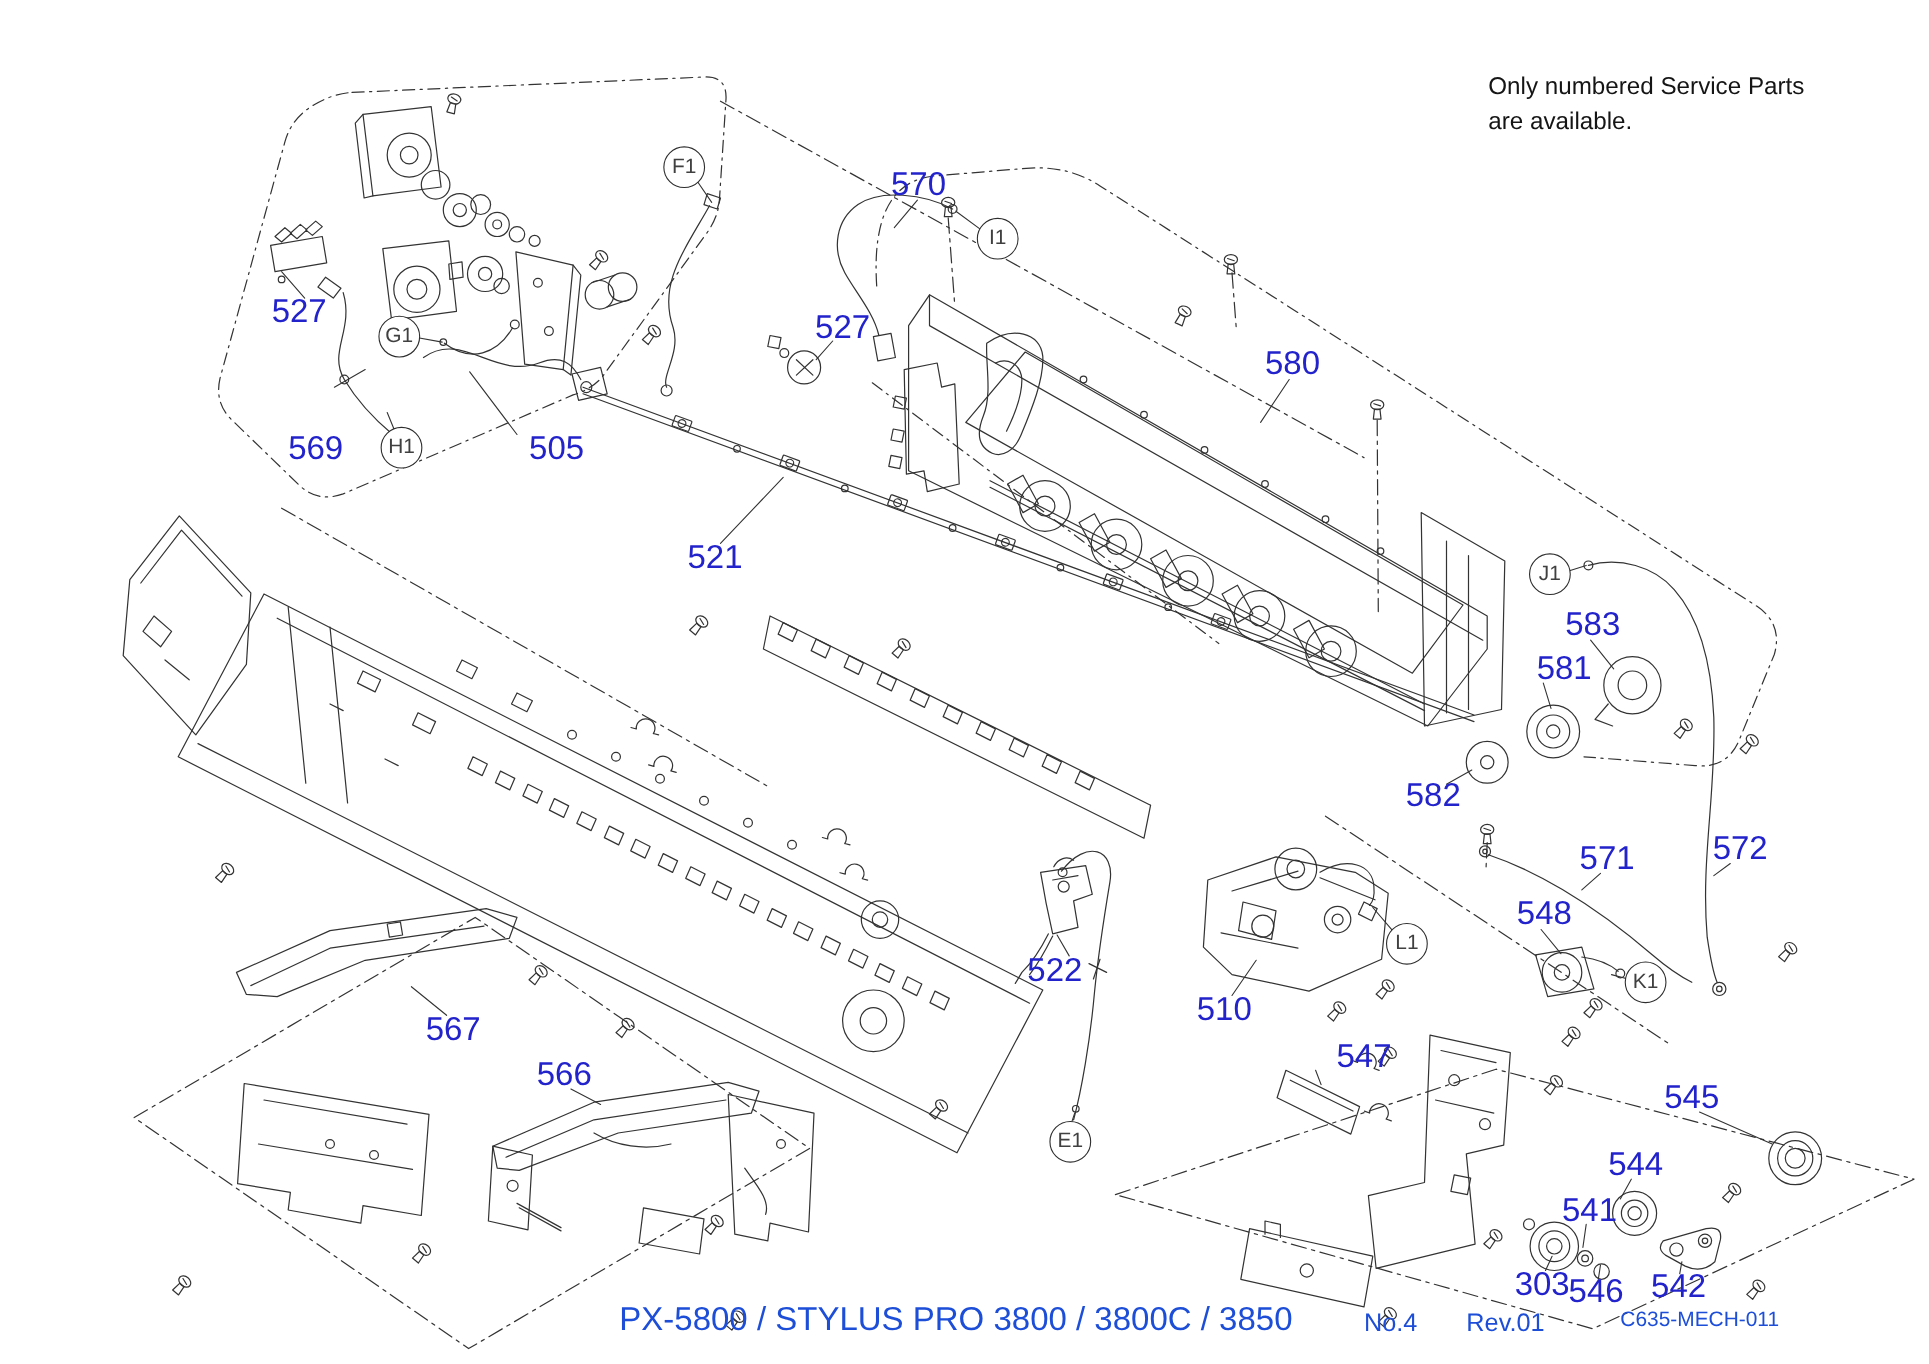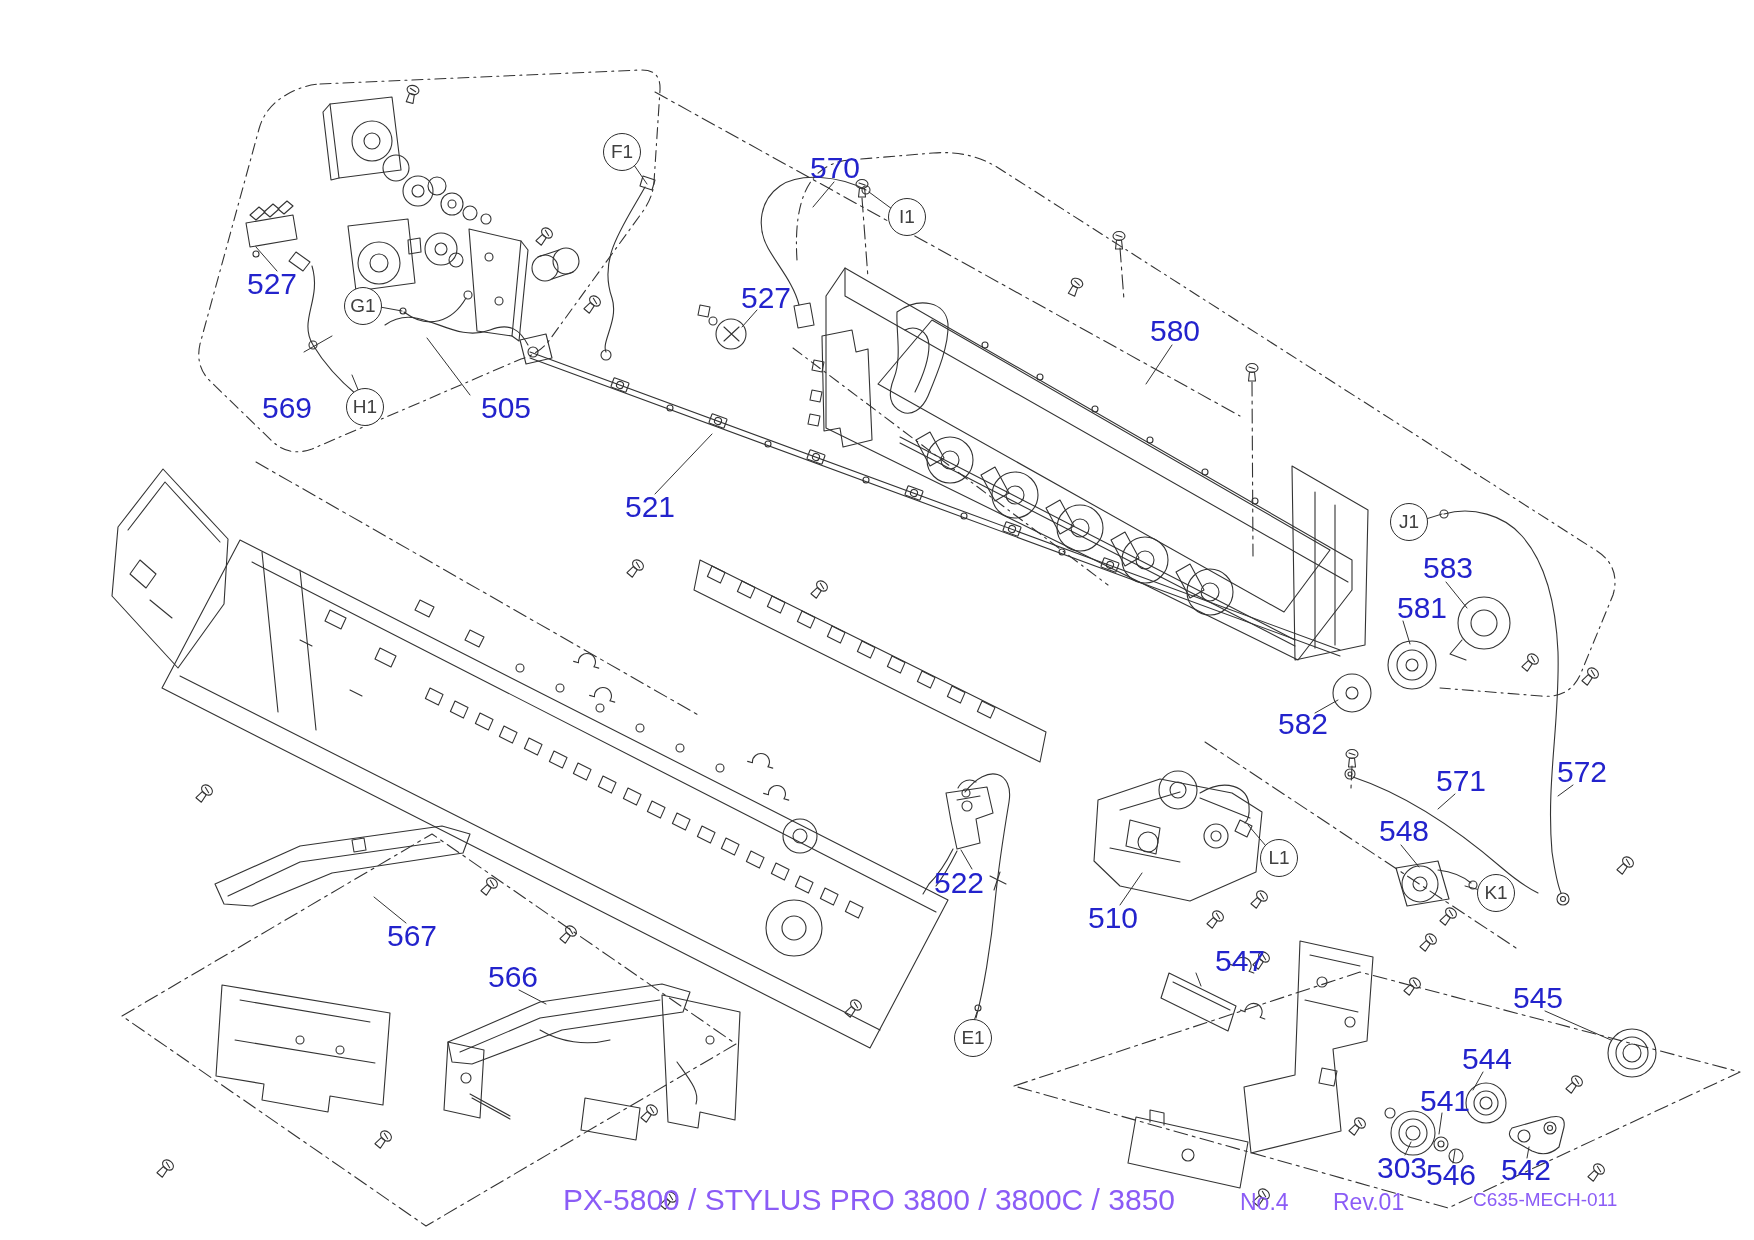--- a/index.html
+++ b/index.html
@@ -6,21 +6,21 @@
   .stage{position:relative;width:1754px;height:1240px;background:#fff;overflow:hidden;
          font-family:"Liberation Sans",sans-serif;}
   .stage svg{position:absolute;left:0;top:0;}
   .part-label{position:absolute;transform:translate(-50%,-50%);
       font-size:30px;line-height:1;color:var(--blue,#2323CC);white-space:nowrap;}
   .callout{position:absolute;transform:translate(-50%,-50%);width:36px;height:36px;
       border:1.7px solid #2e2e2e;border-radius:50%;background:#fff;
       display:flex;align-items:center;justify-content:center;
       font-size:19px;color:#404040;}
   .note{position:absolute;left:1353px;top:62px;font-size:22px;line-height:1.45;color:#151515;}
-  .footer-item{position:absolute;color:#8b5cf6;white-space:nowrap;}
+  .footer-item{position:absolute;color:#1d4ed8;white-space:nowrap;}
   #f-title{left:563px;top:1183px;font-size:30px;}
   #f-no{left:1240px;top:1189px;font-size:23px;}
   #f-rev{left:1333px;top:1189px;font-size:23px;}
   #f-doc{left:1473px;top:1189px;font-size:19px;}
 </style>
 </head>
 <body>
 
 <div class="stage">
 
@@ -423,20 +423,22 @@
           <path d="M 892,209 L 869,192"></path>
       <path d="M 1426,519 L 1442,514"></path>
           <path d="M 1480,890 L 1465,886"></path>
       <path d="M 1266,846 L 1248,825"></path>
           <path d="M 974,1021 L 977,1012"></path>
     </g>
   </g>
 </svg>
 
 <div class="note">
+  <div>Only numbered Service Parts</div>
+  <div>are available.</div>
 </div>
 
 <div class="footer-item" id="f-title">PX-5800 / STYLUS PRO 3800 / 3800C / 3850</div>
 <div class="footer-item" id="f-no">No.4</div>
 <div class="footer-item" id="f-rev">Rev.01</div>
 <div class="footer-item" id="f-doc">C635-MECH-011</div>
 
 <div id="labels-layer">
       <div class="part-label" style="left: 272px; top: 284px;">527</div>
       <div class="part-label" style="left: 287px; top: 362px; margin-top: 46px;">569</div>

